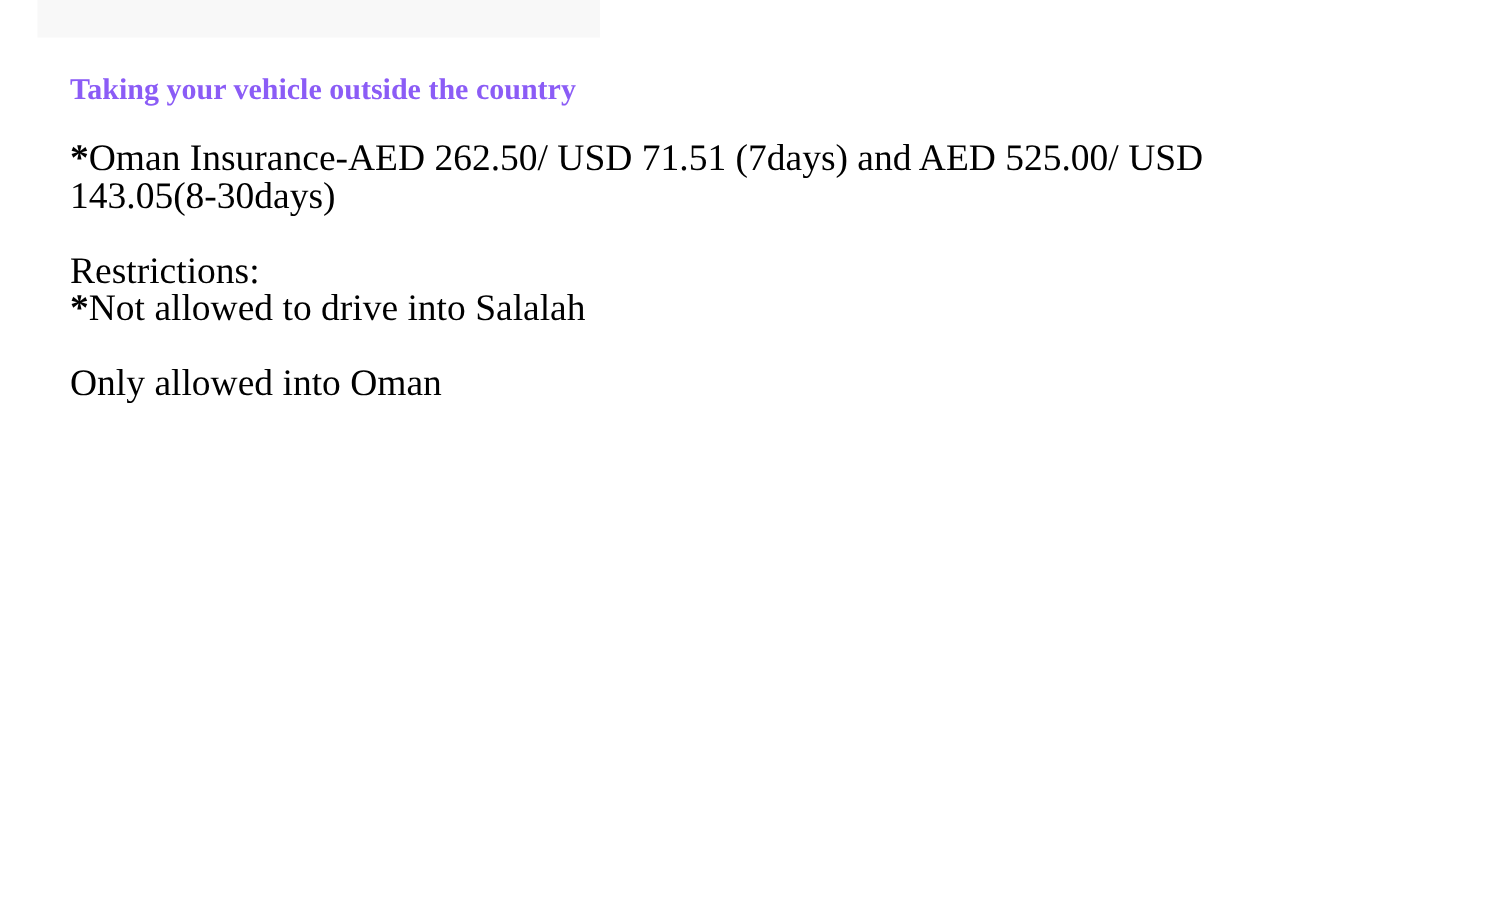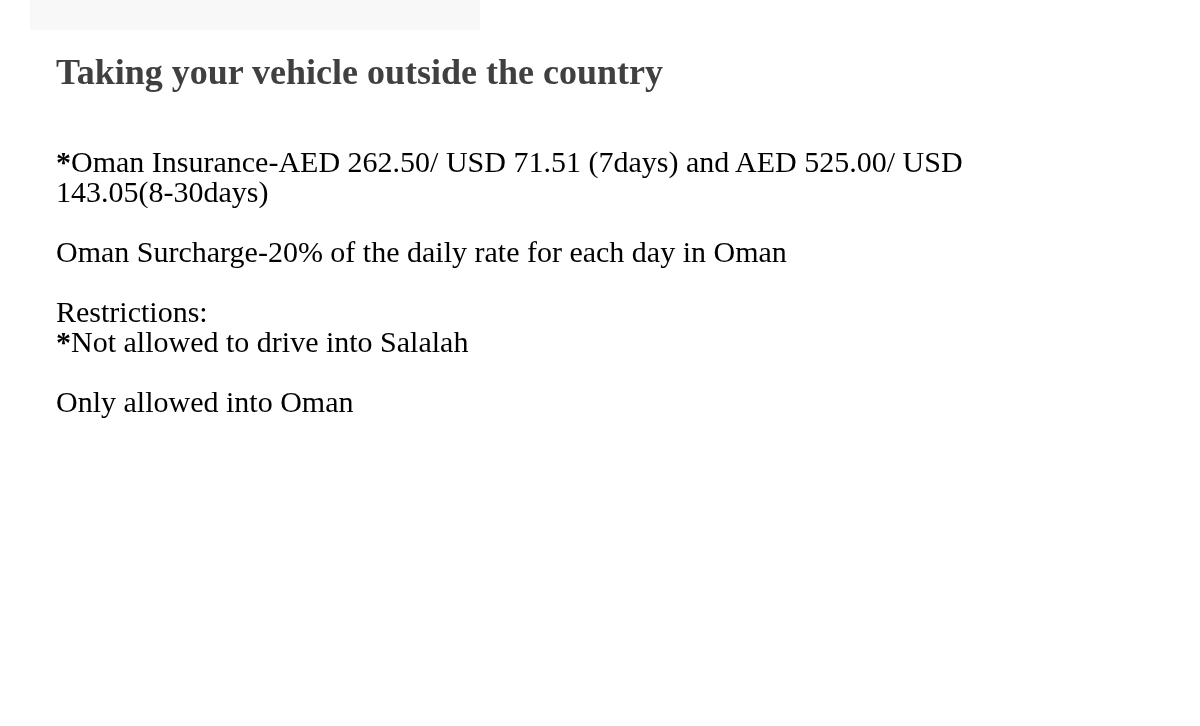--- a/index.html
+++ b/index.html
@@ -33,28 +33,28 @@
       width: 1060px;
     }
     .content p {
       font-size: 30px;
       line-height: 30px;
       margin: 0 0 30px 0;
       white-space: pre-line;
       letter-spacing: 0;
     }
     p.heading {
-      font-size: 36px;
+      font-size: 24px;
       line-height: 30px;
       font-weight: bold;
-      color: #404040;
+      color: #8b5cf6;
       margin-bottom: 23px;
     }
     p.extra-gap {
-      margin-top: 60px; 
+      margin-top: 25px; 
     }
     .star {
       font-weight: bold;
     }
   </style>
 </head>
 <body>
 
 <div class="page">
 
@@ -63,20 +63,19 @@
   <div class="content">
 
     <p class="heading">Taking your vehicle outside the country</p>
 
 
 
 
     <p class="extra-gap"><span class="star">*</span><span>Oman Insurance-AED 262.50/ USD 71.51 (7days) and AED 525.00/ USD
 143.05(8-30days)</span></p>
 
-    <p>Oman Surcharge-20% of the daily rate for each day in Oman</p>
 
     <p><span>Restrictions:</span><br><span class="star">*</span><span>Not allowed to drive into Salalah</span></p>
 
     <p>Only allowed into Oman</p>
 
   </div>
 </div>
 
 </body></html>

